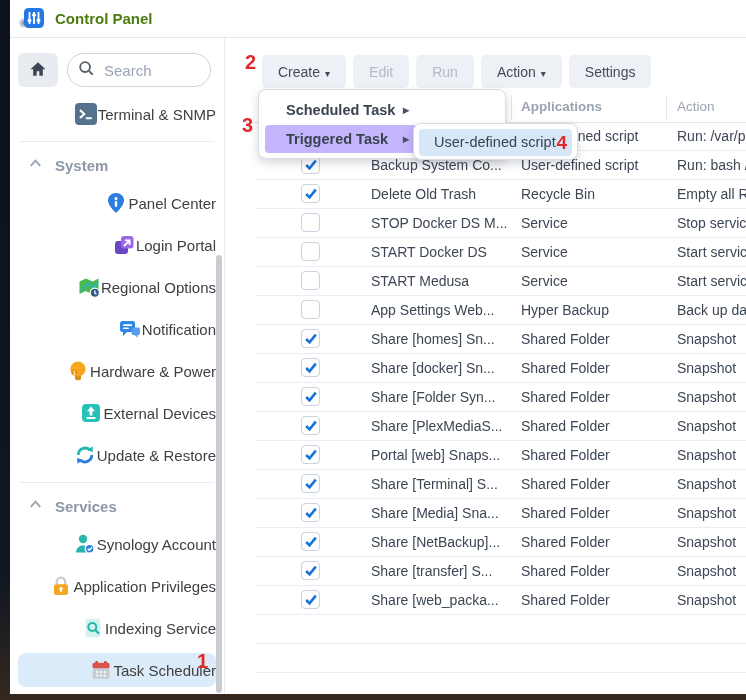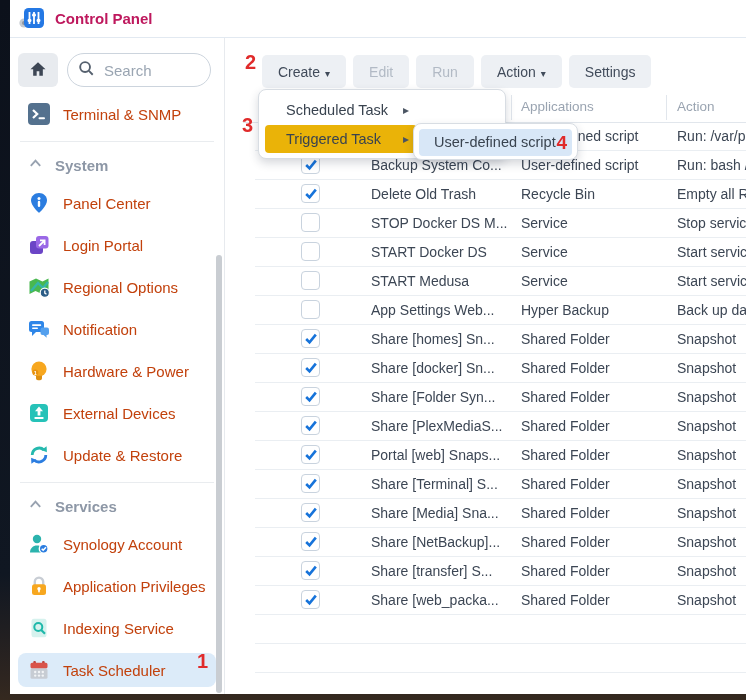--- a/index.html
+++ b/index.html
@@ -4,70 +4,70 @@
 <style>
   html,body{margin:0;padding:0;}
   .screen{position:relative;width:746px;height:700px;overflow:hidden;
     font-family:"Liberation Sans",sans-serif;color:#3c4654;
     background:linear-gradient(180deg,#0c111b 0%,#101722 82%,#2e2520 97%,#35291f 100%);}
   .window{position:absolute;left:10px;top:0;width:736px;height:694px;background:#fff;}
   
   .titlebar{position:absolute;left:0;top:0;right:0;height:37px;background:#fff;
     border-bottom:1px solid #e2e9f1;display:flex;align-items:center;}
   .appicon{margin-left:9px;width:26px;height:26px;flex:0 0 auto;}
-  .apptitle{margin-left:10px;font-size:15px;font-weight:bold;color:#be185d;}
+  .apptitle{margin-left:10px;font-size:15px;font-weight:bold;color:#4d7c0f;}
   
   .sidebar{position:absolute;left:0;top:38px;width:215px;bottom:0;background:#fff;
     border-right:1px solid #e7eaee;box-sizing:border-box;padding-top:15px;}
   .side-row{display:flex;gap:9px;padding:0 13px 0 8px;align-items:center;}
   .homebtn{width:40px;height:34px;background:#e8ebef;border:none;border-radius:6px;
     display:flex;align-items:center;justify-content:center;cursor:pointer;flex:0 0 auto;}
   .searchbox{flex:1;height:34px;border:1px solid #ccd4dd;border-radius:17px;background:#fff;
     display:flex;align-items:center;padding:0 10px;box-sizing:border-box;gap:7px;}
   .searchbox input{border:none;outline:none;width:100%;font-size:15px;color:#3c4654;
     font-family:"Liberation Sans",sans-serif;background:transparent;}
   .searchbox input::placeholder{color:#9aa5b2;}
-  .snav-item{display:flex;align-items:center;gap:13px;height:34px;margin:4px 8px 8px 8px;
-    padding-left:10px;font-size:15px;color:#c2410c;border-radius:8px;cursor:pointer;position:relative;}
+  .snav-item{display:flex;align-items:center;gap:1px;height:34px;margin:4px 8px 8px 8px;
+    padding-left:10px;font-size:15px;color:#404040;border-radius:8px;cursor:pointer;position:relative;justify-content:flex-end;}
   .snav-item.selected{background:#dcebf9;}
   .snav-item .ic{width:22px;height:22px;flex:0 0 auto;display:flex;}
   .sdivider{height:1px;background:#e9ecef;margin:10px 10px 12px 10px;}
   .ssection{display:flex;align-items:center;gap:12px;height:22px;margin:12px 8px 10px 18px;
     font-size:15px;font-weight:bold;color:#8d97a6;cursor:pointer;text-align:right;}
   .redno{color:#e02b2b;font-weight:bold;font-size:20px;line-height:1;}
   .sb-scroll{position:absolute;right:2px;top:217px;width:6px;height:438px;background:#c9cdd2;border-radius:3px;}
   
   .main{position:absolute;left:233px;top:38px;right:0;bottom:0;background:#fff;}
   .toolbar{display:flex;align-items:flex-start;gap:7px;padding:17px 0 0 19px;}
   .tbtn{height:33px;background:#edf0f4;border:none;border-radius:5px;font-size:14px;
     color:#414b5a;font-family:"Liberation Sans",sans-serif;padding:0 16px;cursor:pointer;}
   .tbtn .crt{font-size:10px;margin-left:5px;color:#414b5a;}
   .tbtn.disabled{color:#b2bac5;cursor:default;}
   
   .table{position:absolute;left:0;top:55px;right:0;bottom:0;}
   .thead{position:relative;height:29px;border-bottom:1px solid #e1e6ec;font-size:13.5px;color:#9aa4b1;}
   .thead .hsep{position:absolute;top:2px;width:1px;height:25px;background:#e1e6ec;}
-  .thead .h-app{position:absolute;left:278px;top:6px;}
+  .thead .h-app{position:absolute;left:278px;top:6px;font-weight:bold;}
   .thead .h-act{position:absolute;left:434px;top:6px;}
   .tbody{position:absolute;left:0;top:29px;right:0;bottom:0;overflow:hidden;}
   .trow{position:relative;height:28px;border-bottom:1px solid #eaeef2;margin-left:12px;font-size:14px;color:#3c4654;}
   .trow .cell{position:absolute;top:0;line-height:28px;white-space:nowrap;overflow:hidden;}
   .c-name{left:116px;width:144px;}
   .c-app{left:266px;width:150px;}
   .c-action{left:422px;right:0;}
   .cb{position:absolute;left:46px;top:4px;width:19px;height:19px;border:1px solid #c9d3de;
     border-radius:4px;background:#fff;box-sizing:border-box;display:flex;align-items:center;justify-content:center;cursor:pointer;}
   .cb svg{display:block;}
   
   .menu{position:absolute;background:#fff;border:1px solid #d8dde3;border-radius:8px;
     box-shadow:0 4px 10px rgba(30,40,60,.18);z-index:30;}
-  .menu1{left:258px;top:89px;width:248px;height:70px;padding-top:6px;box-sizing:border-box;}
+  .menu1{left:258px;top:89px;width:248px;height:70px;padding-top:6px;box-sizing:border-box;font-weight:bold;}
   .mitem{position:relative;height:28px;margin:0 0 1px 6px;width:152px;border-radius:4px;
     font-size:14.5px;color:#39434f;line-height:28px;padding-left:21px;box-sizing:border-box;cursor:pointer;}
-  .mitem.hl{background:#eab308;}
+  .mitem.hl{background:#c4b5fd;}
   .mitem .marrow{position:absolute;right:8px;top:0;font-size:12px;color:#4a5462;}
   .menu2{left:413px;top:123px;width:165px;height:37px;box-sizing:border-box;}
   .m2item{position:relative;margin:5px;height:27px;border-radius:4px;background:#d8e7f7;
     font-size:14.5px;color:#39434f;line-height:27px;padding-left:15px;box-sizing:border-box;cursor:pointer;}
   .m2item .redno{position:absolute;right:5px;top:4px;font-size:19px;}
   
   .fl-red{position:absolute;z-index:40;color:#e02b2b;font-weight:bold;font-size:20px;line-height:1;}
   .n1{left:197px;top:651px;}
   .n2{left:245px;top:52px;}
   .n3{left:242px;top:115px;}

